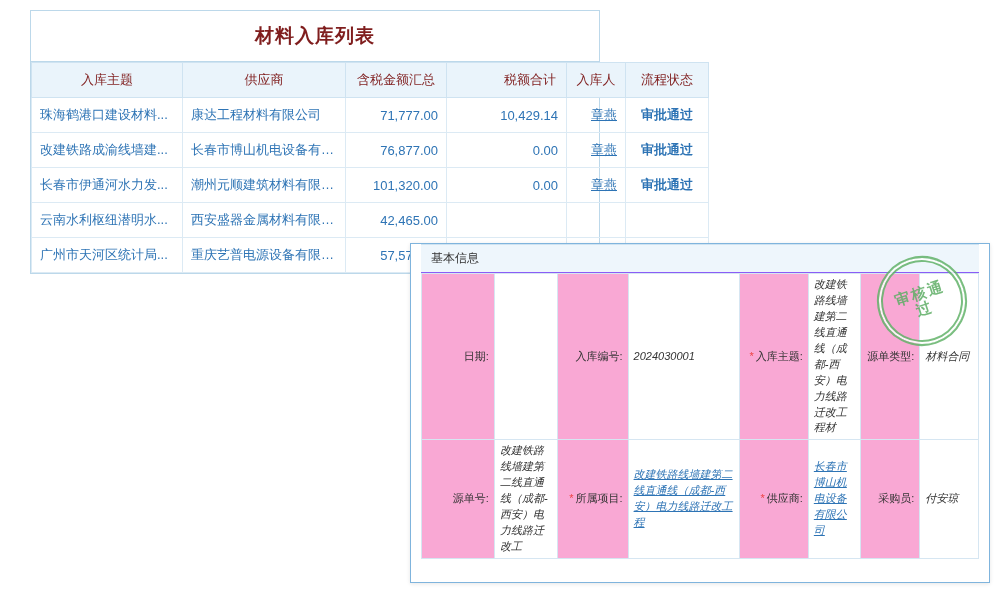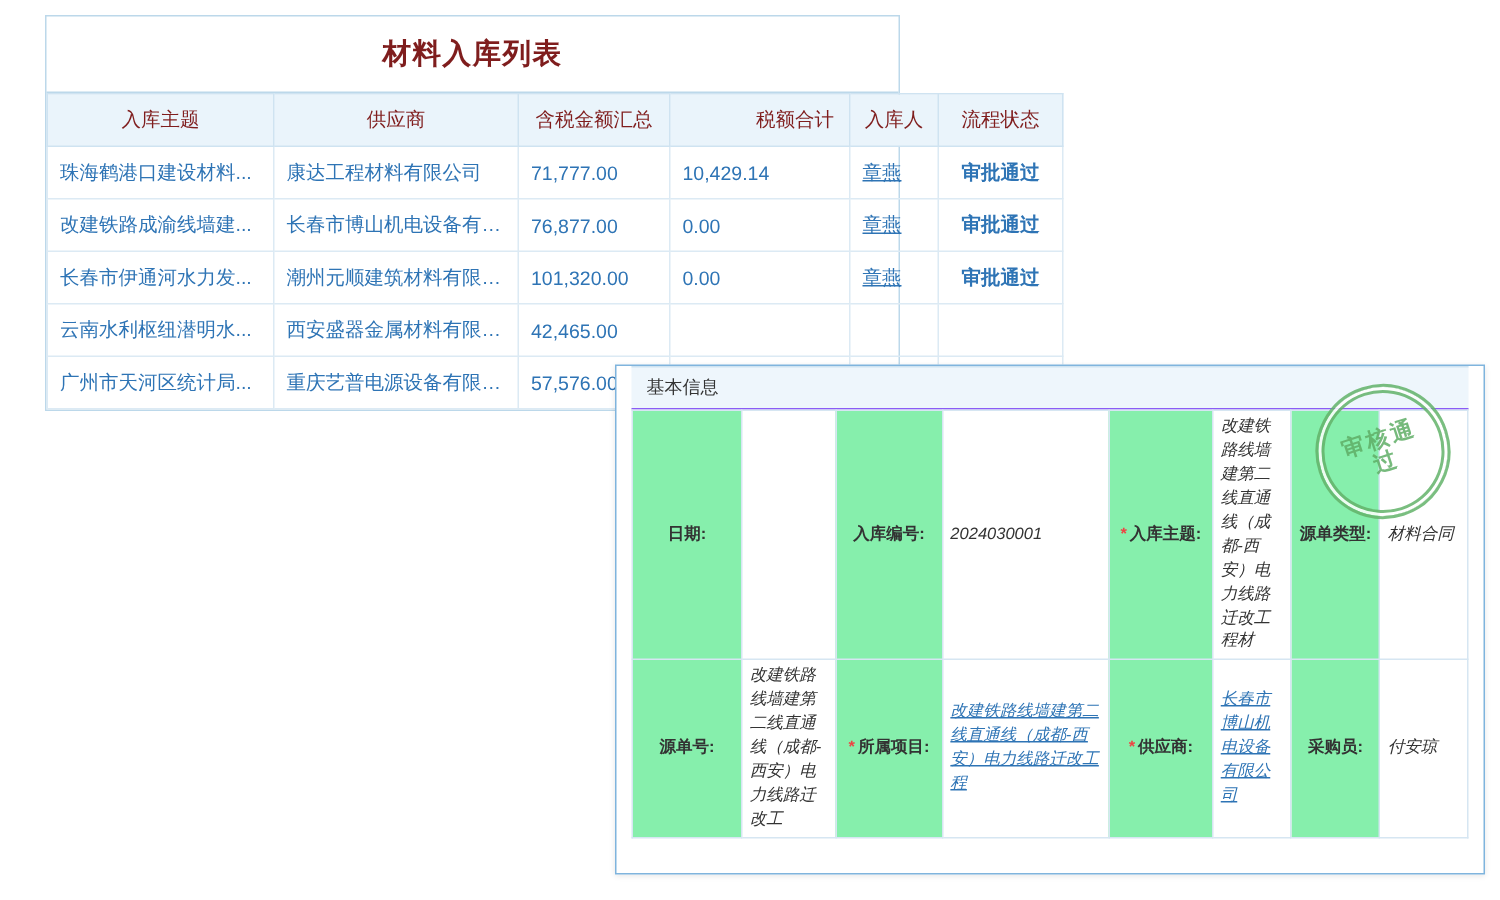--- a/index.html
+++ b/index.html
@@ -49,24 +49,25 @@
     border: 1px solid #dceaf4;
     height: 34px;
     font-size: 13px;
     color: #2e74b5;
     padding: 0 8px;
     overflow: hidden;
     white-space: nowrap;
     text-overflow: ellipsis;
   }
   td.num {
+    text-align: right;
     color: #222;
   }
   td.person {
-    text-align: left;
+    text-align: right;
     color: #2e74b5;
     text-decoration: underline;
     margin-top: 43px;
   }
   td.status {
     text-align: center;
     color: #1f6fb2;
     font-weight: bold;
   }
   .col-subject { width: 148px; }
@@ -115,25 +116,24 @@
     color: #333;
   }
   table.detail td {
     border: 1px solid #d6e6f2;
     padding: 3px 5px;
     vertical-align: middle;
     line-height: 1.45;
     word-break: break-all;
   }
   td.lbl {
-    text-align: center;
-    background: #86efac;
+    text-align: right;
+    background: #f9a8d4;
     color: #333;
     white-space: nowrap;
-    font-weight: bold;
   }
   td.val {
     text-align: left;
     background: #ffffff;
     font-style: italic;
   }
   .req::before {
     content: "*";
     color: #e44;
     margin-right: 2px;

